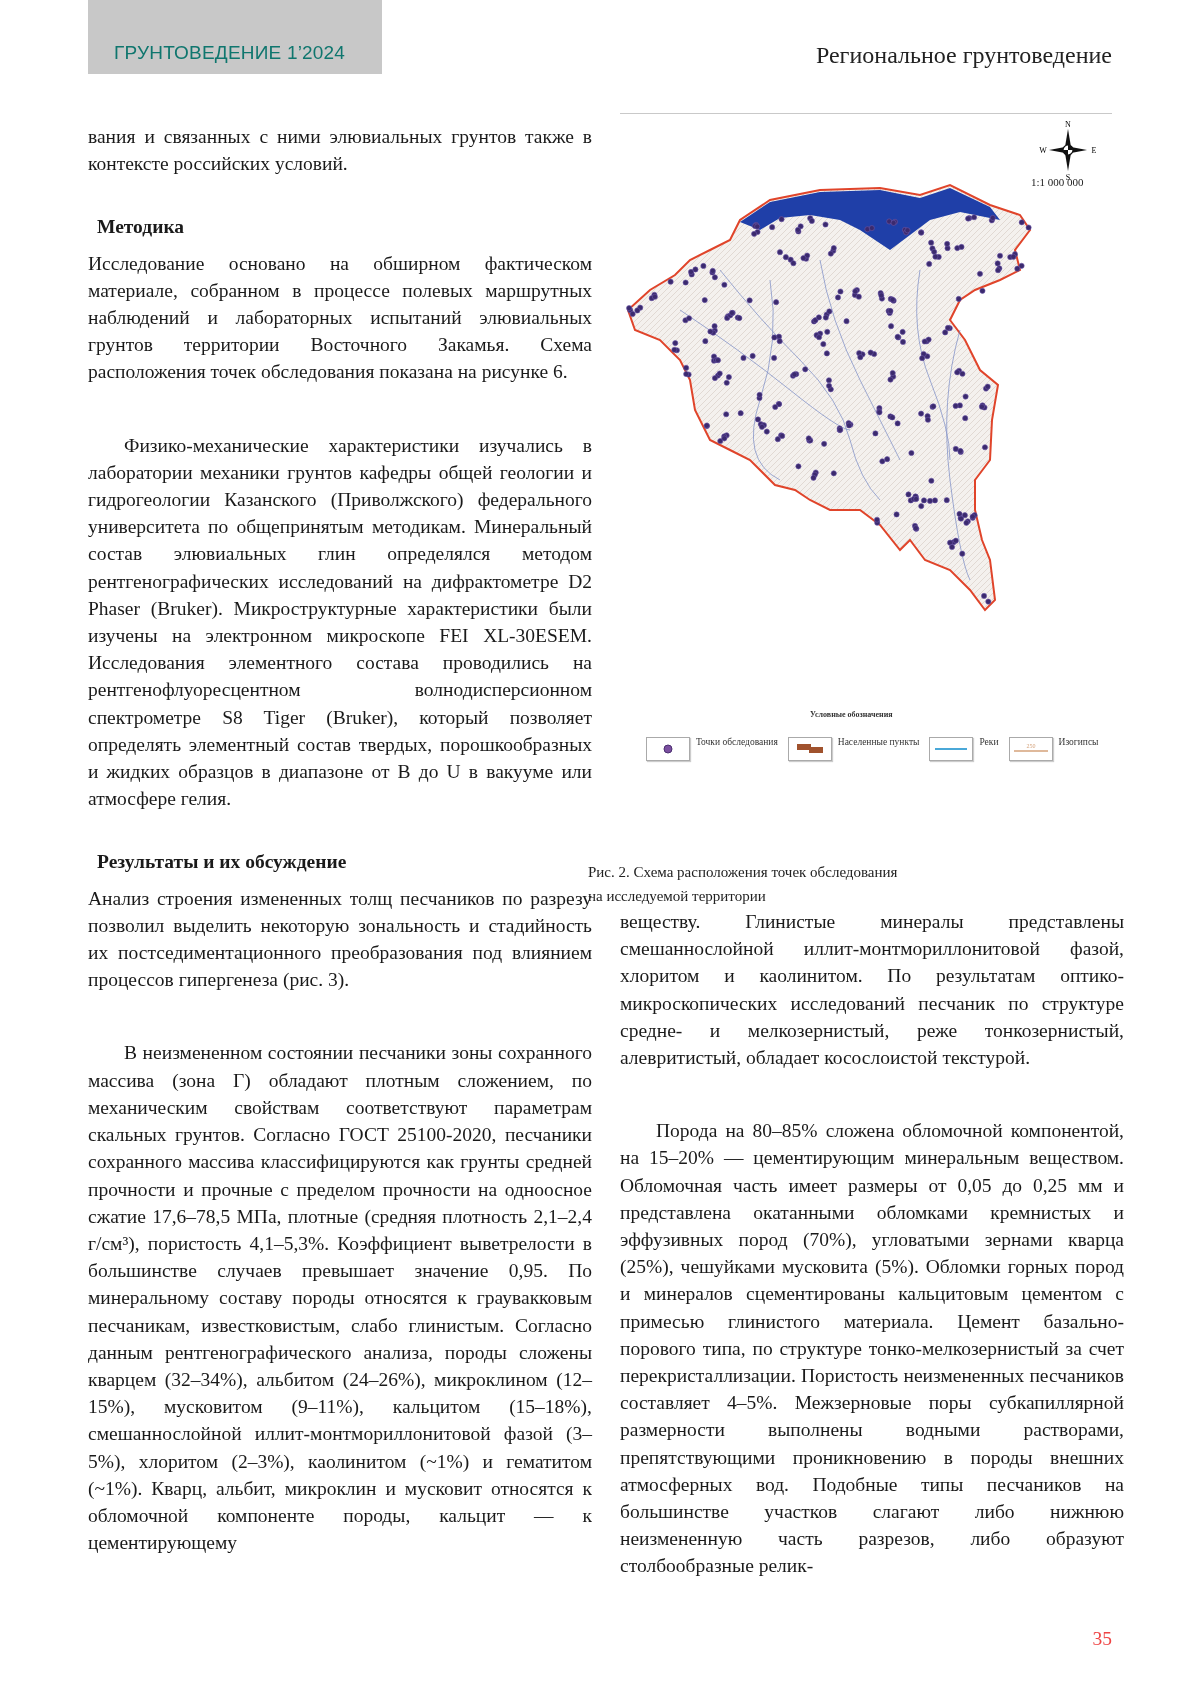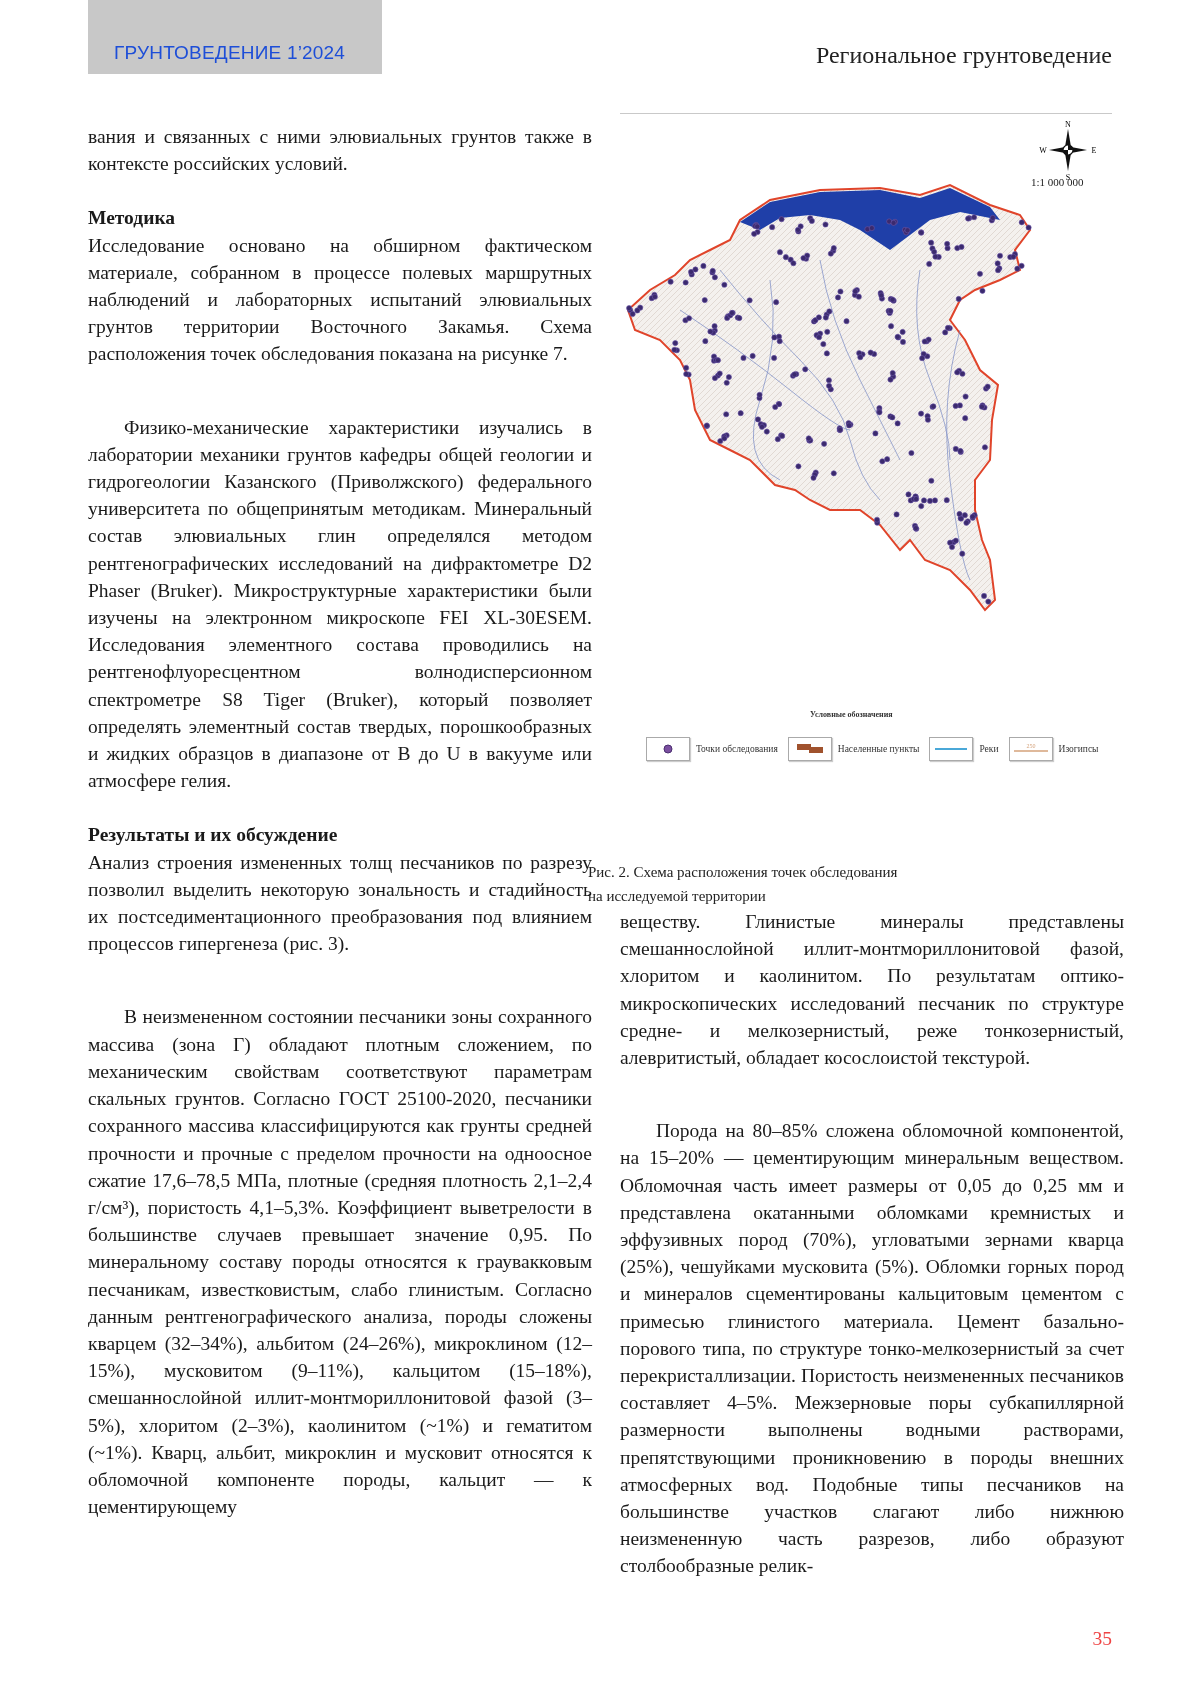--- a/index.html
+++ b/index.html
@@ -1,60 +1,60 @@
 <!DOCTYPE html>
 <html><head>
 <meta charset="utf-8">
 <style>
   html, body { margin: 0; padding: 0; background: #ffffff; }
   body { width: 1200px; height: 1704px; position: relative; overflow: hidden;
          font-family: "DejaVu Serif", "Liberation Serif", serif; color: #1a1a1a; }
   .journal-box { position: absolute; left: 88px; top: 0; width: 294px; height: 74px;
                  background: #c8c8c8; }
   .journal-title { position: absolute; left: 114px; top: 42px; font-family: "Liberation Sans", sans-serif;
-                   font-size: 19px; letter-spacing: 0.2px; color: #1d4ed8; }
+                   font-size: 19px; letter-spacing: 0.2px; color: #0f766e; }
   .section-title { position: absolute; right: 88px; top: 42px; font-family: "Liberation Serif", serif;
                    font-size: 24px; color: #222; }
   .col { position: absolute; width: 504px; font-family: "Liberation Serif", serif;
          font-size: 19.5px; line-height: 27.2px; text-align: justify; }
   .col p { margin: 0; }
   .col p.indent { text-indent: 36px; margin-top: 46px; }
-  .col h3 { margin: 0; font-size: 19.5px; font-weight: bold; line-height: 27.2px; }
+  .col h3 { margin: 9px; font-size: 19.5px; font-weight: bold; line-height: 27.2px; }
   .gap { height: 27px; }
   #left-col { left: 88px; top: 123px; }
   #right-col { left: 620px; top: 908px; }
   .rule { position: absolute; left: 620px; top: 113px; width: 492px; height: 1px; background: #c9c9c9; }
   .compass { position: absolute; left: 1036px; top: 118px; width: 64px; height: 64px; }
   .scale { position: absolute; left: 1031px; top: 176px; font-family: "Liberation Serif", serif;
            font-size: 11px; color: #222; }
   .map-svg { position: absolute; left: 620px; top: 180px; }
   .legend-title { position: absolute; left: 810px; top: 710px; font-family: "Liberation Serif", serif;
                   font-size: 8px; font-weight: bold; color: #333; text-align: center; }
-  .legend { position: absolute; left: 646px; top: 737px; display: flex; align-items: center; gap: 6px;
+  .legend { position: absolute; left: 646px; top: 737px; display: flex; gap: 6px;
             font-family: "Liberation Serif", serif; font-size: 9.5px; color: #333; }
   .legend .box { width: 42px; height: 22px; border: 1px solid #aaa; background: #fff;
                  display: flex; align-items: center; justify-content: center; box-shadow: 1px 1px 1px #ccc; }
   .legend .lbl { margin-right: 4px; }
   .caption { position: absolute; left: 588px; top: 836px; width: 492px; 
              font-family: "Liberation Serif", serif; font-size: 15px; line-height: 24px; color: #222; margin-top: 24px; }
   .page-number { position: absolute; right: 88px; top: 1628px; font-family: Liberation Serif, serif;
                  font-size: 19.5px; color: #ef4444; margin-left: 37px; }
 </style>
 </head>
 <body>
 
 <div class="journal-box"></div>
 <div class="journal-title">ГРУНТОВЕДЕНИЕ 1’2024</div>
 <div class="section-title">Региональное грунтоведение</div>
 
 <div class="col" id="left-col">
   <p>вания и связанных с ними элювиальных грунтов также в контексте российских условий.</p>
   <div class="gap"></div>
   <h3>Методика</h3>
-  <p>Исследование основано на обширном фактическом материале, собранном в процессе полевых маршрутных наблюдений и лабораторных испытаний элювиальных грунтов территории Восточного Закамья. Схема расположения точек обследования показана на рисунке 7.</p>
+  <p>Исследование основано на обширном фактическом материале, собранном в процессе полевых маршрутных наблюдений и лабораторных испытаний элювиальных грунтов территории Восточного Закамья. Схема расположения точек обследования показана на рисунке 6.</p>
   <p class="indent">Физико-механические характеристики изучались в лаборатории механики грунтов кафедры общей геологии и гидрогеологии Казанского (Приволжского) федерального университета по общепринятым методикам. Минеральный состав элювиальных глин определялся методом рентгенографических исследований на дифрактометре D2 Phaser (Bruker). Микроструктурные характеристики были изучены на электронном микроскопе FEI XL-30ESEM. Исследования элементного состава проводились на рентгенофлуоресцентном волнодисперсионном спектрометре S8 Tiger (Bruker), который позволяет определять элементный состав твердых, порошкообразных и жидких образцов в диапазоне от B до U в вакууме или атмосфере гелия.</p>
   <div class="gap"></div>
   <h3>Результаты и их обсуждение</h3>
   <p>Анализ строения измененных толщ песчаников по разрезу позволил выделить некоторую зональность и стадийность их постседиментационного преобразования под влиянием процессов гипергенеза (рис. 3).</p>
   <p class="indent">В неизмененном состоянии песчаники зоны сохранного массива (зона Г) обладают плотным сложением, по механическим свойствам соответствуют параметрам скальных грунтов. Согласно ГОСТ 25100-2020, песчаники сохранного массива классифицируются как грунты средней прочности и прочные с пределом прочности на одноосное сжатие 17,6–78,5 МПа, плотные (средняя плотность 2,1–2,4 г/см³), пористость 4,1–5,3%. Коэффициент выветрелости в большинстве случаев превышает значение 0,95. По минеральному составу породы относятся к граувакковым песчаникам, известковистым, слабо глинистым. Согласно данным рентгенографического анализа, породы сложены кварцем (32–34%), альбитом (24–26%), микроклином (12–15%), мусковитом (9–11%), кальцитом (15–18%), смешаннослойной иллит-монтмориллонитовой фазой (3–5%), хлоритом (2–3%), каолинитом (~1%) и гематитом (~1%). Кварц, альбит, микроклин и мусковит относятся к обломочной компоненте породы, кальцит — к цементирующему</p>
 </div>
 
 <div class="rule"></div>
 
 <svg class="compass" viewBox="0 0 64 64">

